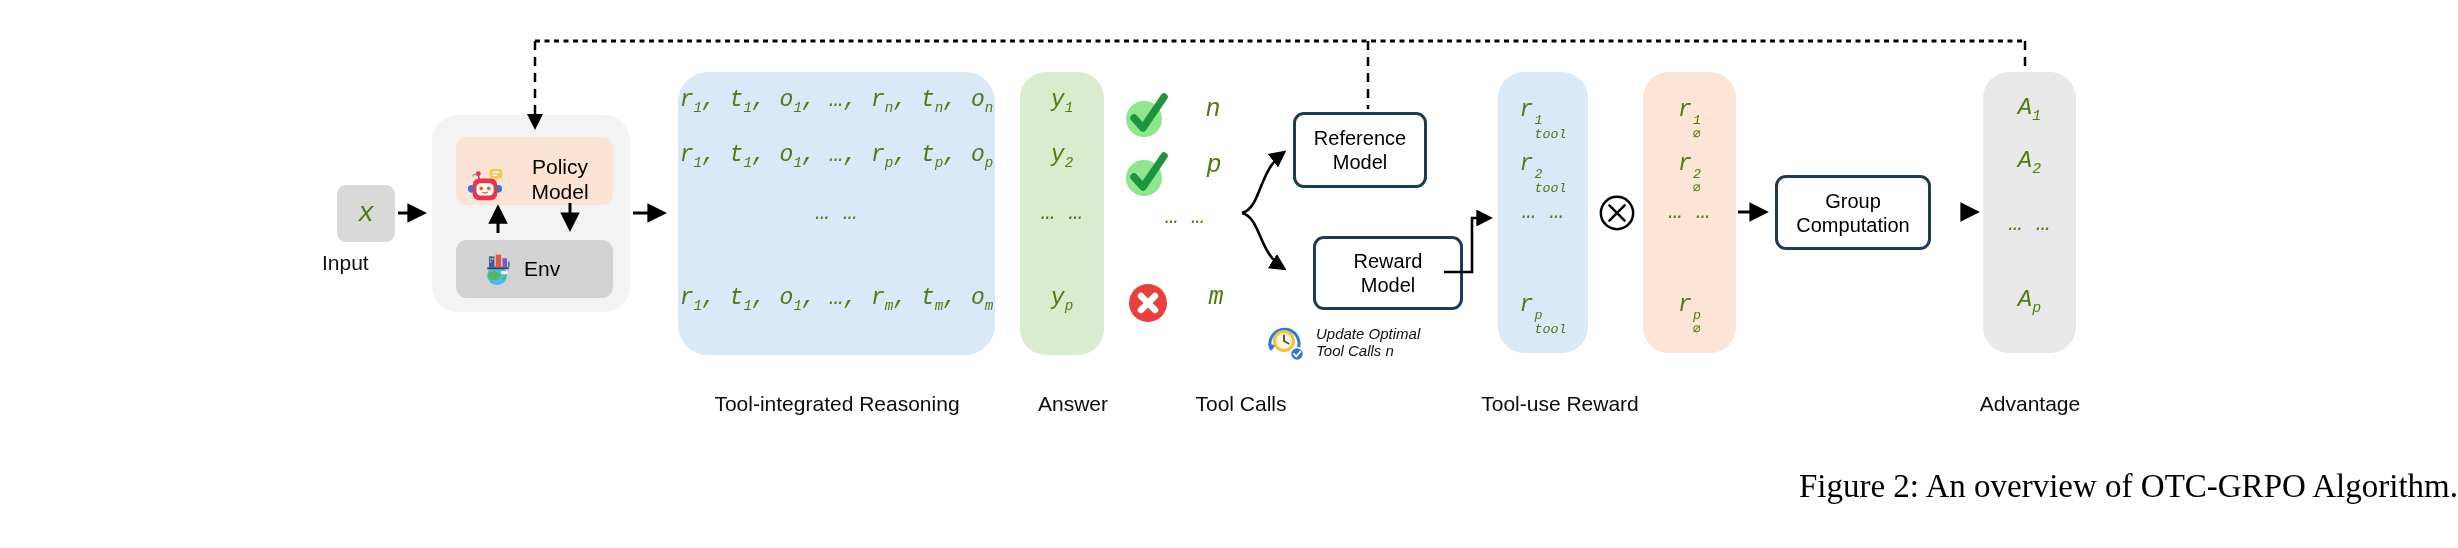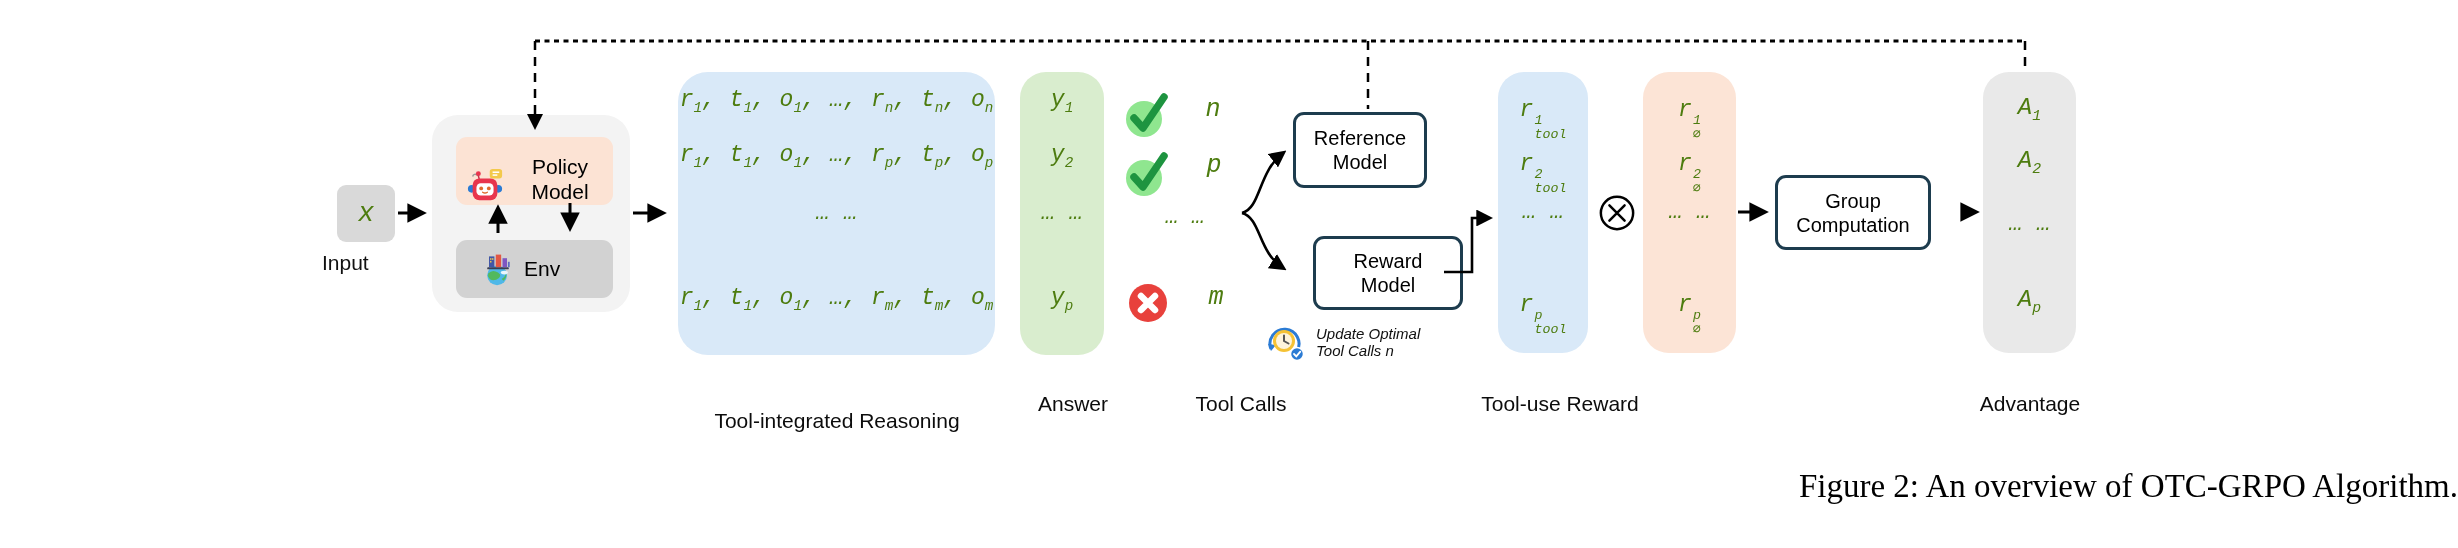--- a/index.html
+++ b/index.html
@@ -193,21 +193,21 @@
   <div class="abs model-box group-box">Group
 Computation</div>
 
   <div class="abs col adv-box">
     <div class="item math big" style="top:21px">A<sub>1</sub></div>
     <div class="item math big" style="top:74px">A<sub>2</sub></div>
     <div class="item math" style="top:137px">… …</div>
     <div class="item math big" style="top:213px">A<sub>p</sub></div>
   </div>
 
-  <div class="abs blabel" style="left:672px;width:330px;margin-top:17px;">Tool-integrated Reasoning</div>
+  <div class="abs blabel" style="left:672px;width:330px;">Tool-integrated Reasoning</div>
   <div class="abs blabel" style="left:1023px;width:100px;">Answer</div>
   <div class="abs blabel" style="left:1166px;width:150px;">Tool Calls</div>
   <div class="abs blabel" style="left:1460px;width:200px;">Tool-use Reward</div>
   <div class="abs blabel" style="left:1930px;width:200px;">Advantage</div>
 
   <div class="abs caption">Figure 2: An overview of OTC-GRPO Algorithm.</div>
 
   <svg class="overlay" viewBox="0 0 2458 548">
     <defs>
       <marker id="ah" viewBox="0 0 10 10" refX="7.5" refY="5" markerWidth="6.5" markerHeight="6.5" orient="auto-start-reverse">

